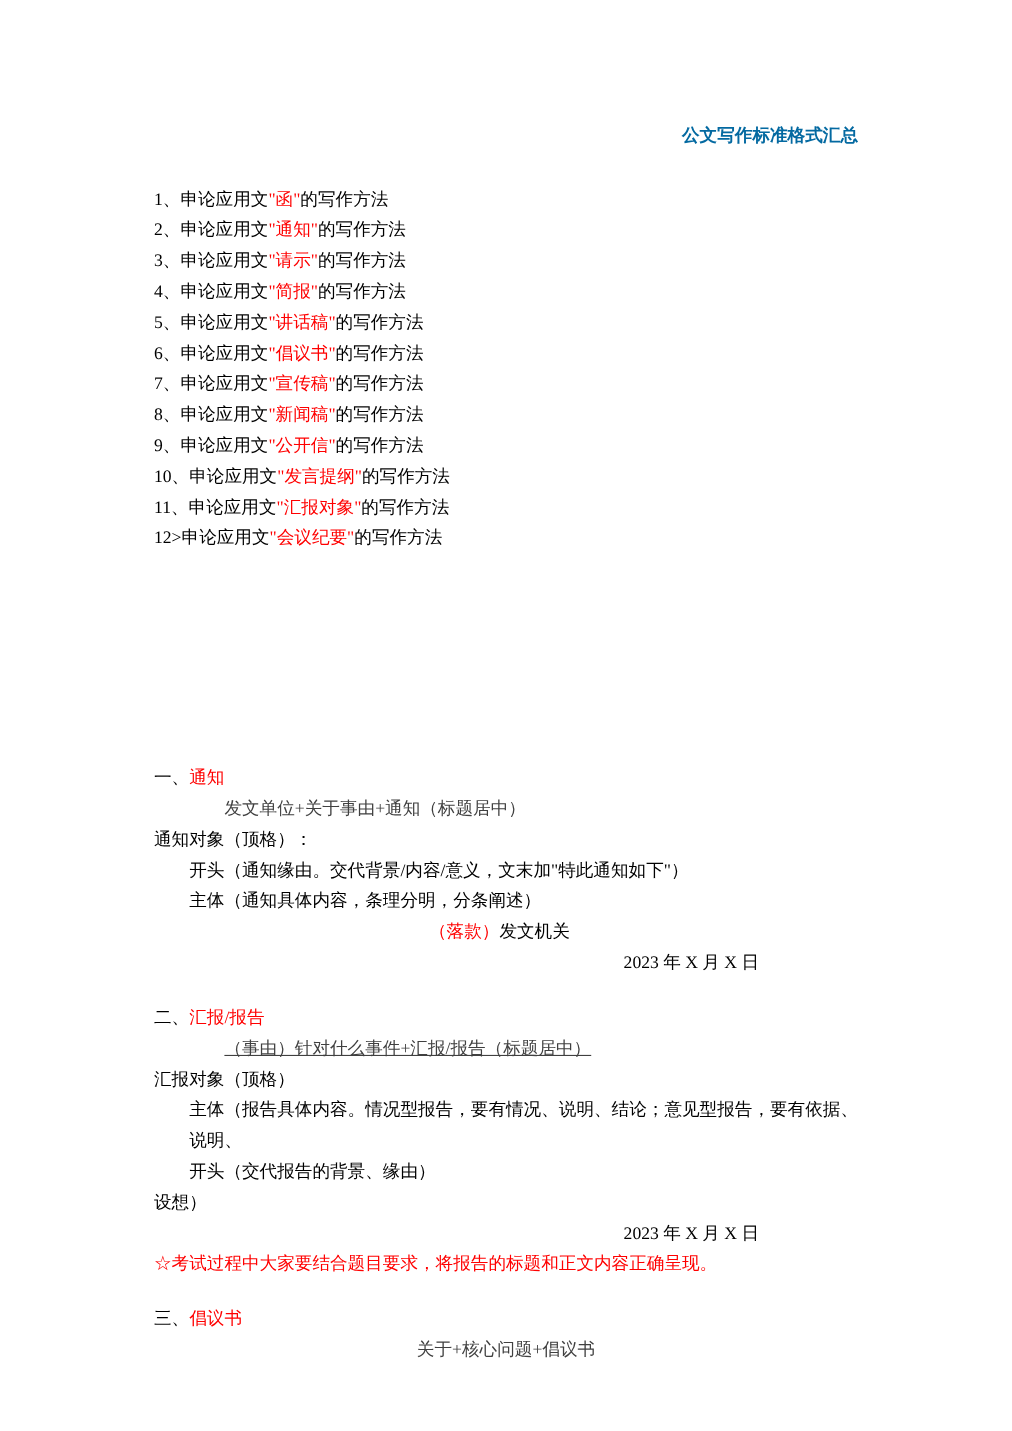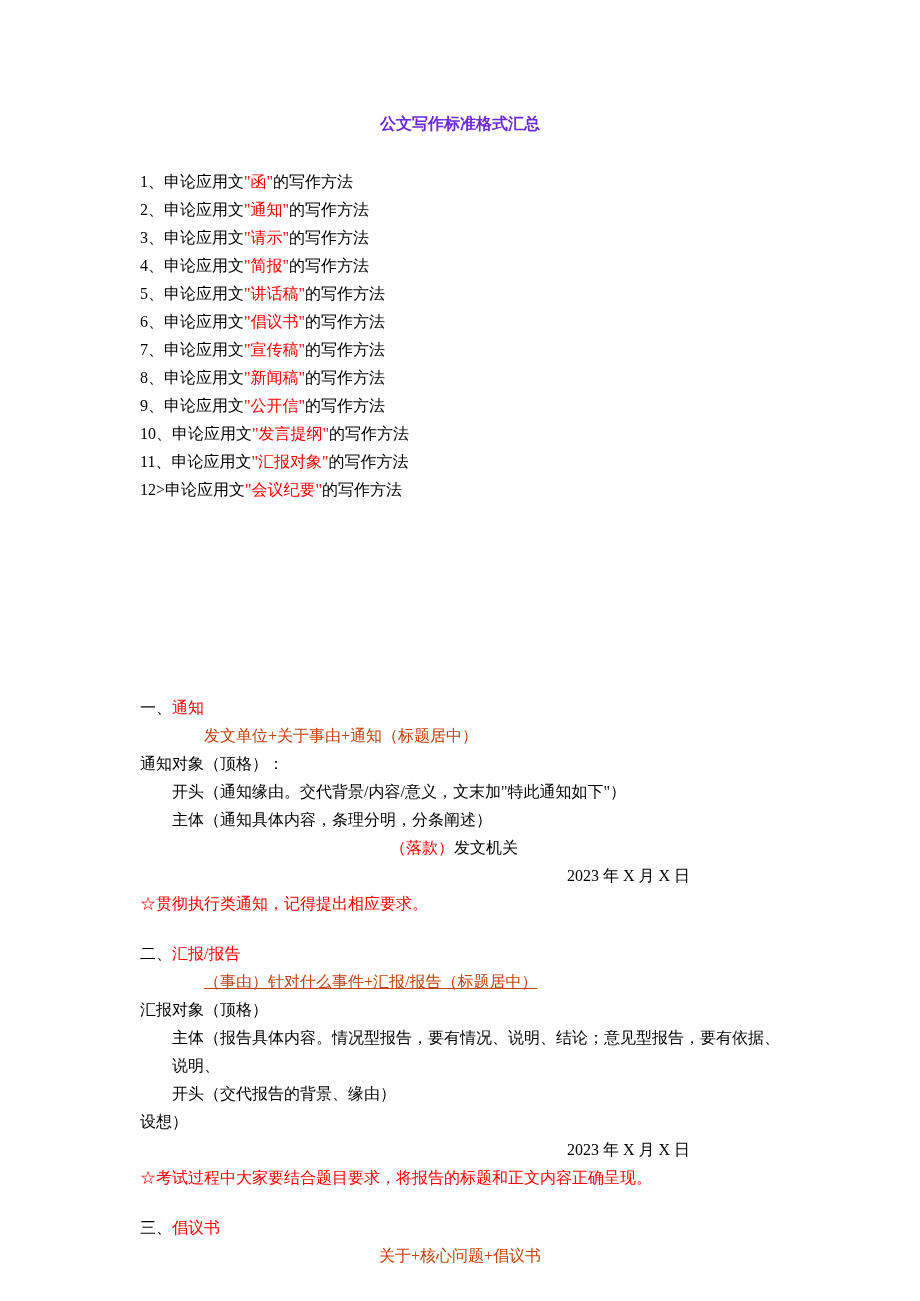--- a/index.html
+++ b/index.html
@@ -11,29 +11,29 @@
     line-height: 1.75;
     color: #000000;
   }
   .page {
     width: 920px;
     min-height: 1301px;
     padding: 110px 140px 60px 140px;
     box-sizing: border-box;
   }
   .title {
-    text-align: center;
-    color: #6d28d9;
+    text-align: right;
+    color: #0369a1;
     font-weight: bold;
     margin-bottom: 30px;
   }
   .list { margin-bottom: 190px; }
   .list-item { margin: 0; }
   .red { color: #ff0000; }
-  .blue { color: #c2410c; }
+  .blue { color: #404040; }
   .black { color: #000000; }
   .centered { text-align: center; }
   .indent { padding-left: 2em; }
   .sign { text-align: left; padding-left: 250px; }
   .date { text-align: right; padding-right: 90px; }
   .section-gap { margin-top: 22px; }
 </style>
 </head>
 <body>
 
@@ -60,21 +60,20 @@
     <span class="black">一、</span><span class="red">通知</span>
   </div>
   <div class="blue" style="padding-left:4em;">发文单位+关于事由+通知（标题居中）</div>
   <div>通知对象（顶格）：</div>
   <div class="indent">开头（通知缘由。交代背景/内容/意义，文末加"特此通知如下"）</div>
   <div class="indent">主体（通知具体内容，条理分明，分条阐述）</div>
   <div class="sign">
     <span class="red">（落款）</span><span>发文机关</span>
   </div>
   <div class="date">2023 年 X 月 X 日</div>
-  <div class="red">☆贯彻执行类通知，记得提出相应要求。</div>
 
   <div class="section-gap">
     <span class="black">二、</span><span class="red">汇报/报告</span>
   </div>
   <div class="blue" style="padding-left:4em;text-decoration:underline;">（事由）针对什么事件+汇报/报告（标题居中）</div>
   <div>汇报对象（顶格）</div>
   <div class="indent">主体（报告具体内容。情况型报告，要有情况、说明、结论；意见型报告，要有依据、说明、</div>
   <div class="indent">开头（交代报告的背景、缘由）</div>
   <div>设想）</div>
   <div class="date">2023 年 X 月 X 日</div>

